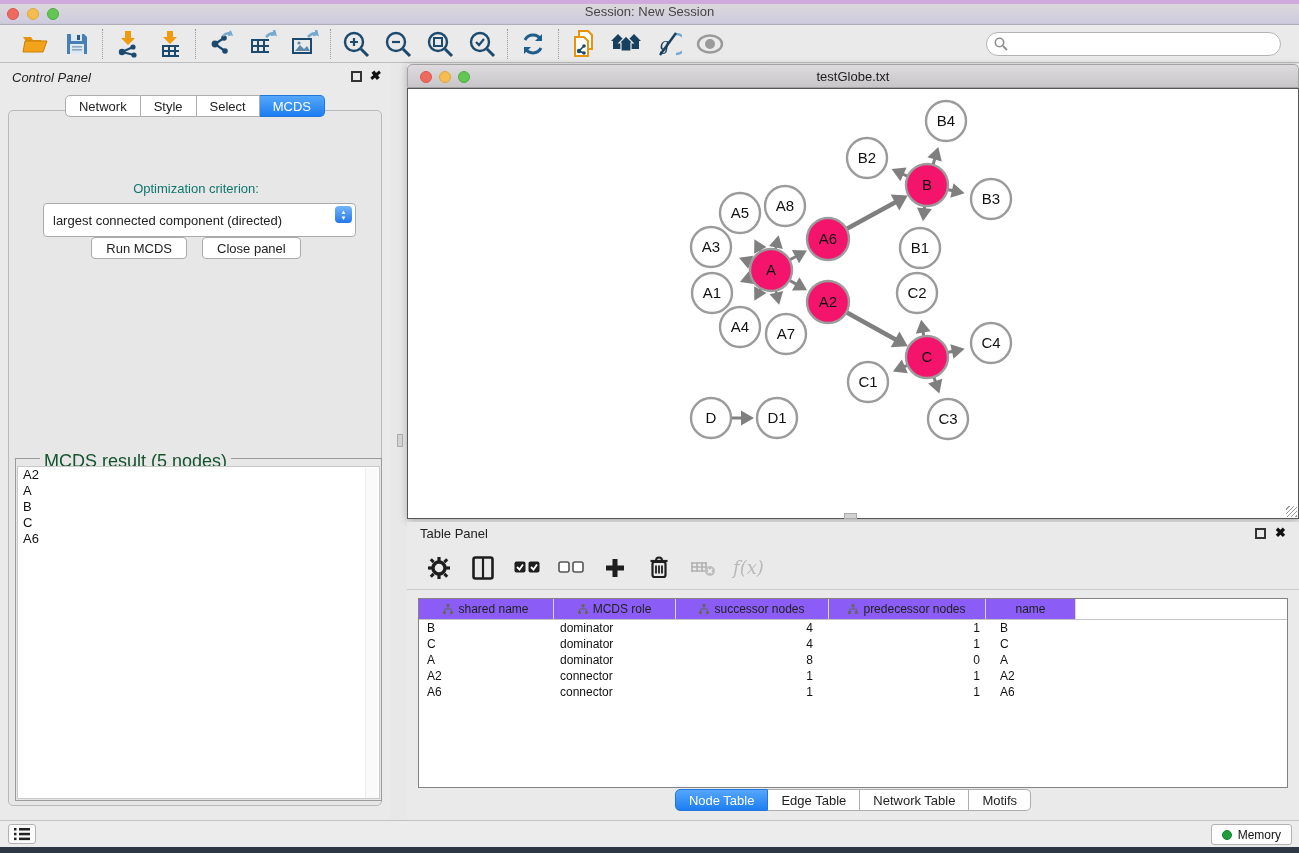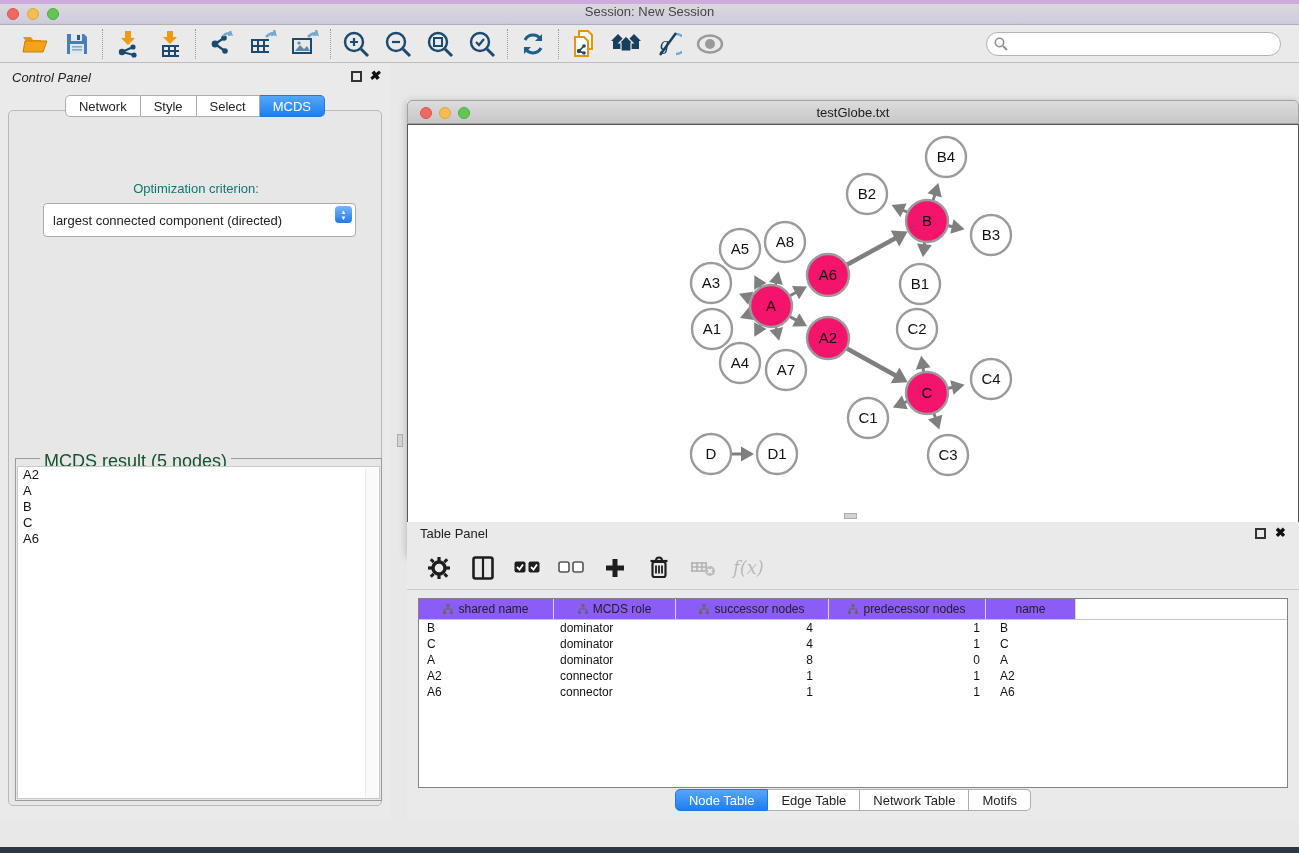--- a/index.html
+++ b/index.html
@@ -60,21 +60,21 @@
 
   #result-group { position:absolute; left:6px; top:347px; width:367px; height:343px; border:1px solid #9b9b9b; }
   #result-legend { position:absolute; left:24px; top:-8px; background:#e7e7e7; padding:0 4px; font-size:18px; color:#14532d; }
   #result-list { position:absolute; left:1px; top:7px; width:363px; height:333px; background:#fff;
     border:1px solid #c8c8c8; overflow:hidden; }
   #result-scroll { position:absolute; right:1px; top:1px; width:13px; height:331px; background:#fafafa; border-left:1px solid #ededed; }
   .result-item { font-size:13px; line-height:16px; padding-left:5px; color:#111; }
 
   
   #net-window { position:absolute; left:407px; top:64px; width:892px; height:455px;
-    box-shadow:0 2px 8px rgba(0,0,0,.25);margin-top:36px; }
+    box-shadow:0 2px 8px rgba(0,0,0,.25); }
   #net-titlebar { position:absolute; left:0; top:0; width:100%; height:24px;
     background:linear-gradient(#dedbde,#c9c6c9); border:1px solid #a2a2a2; border-radius:5px 5px 0 0;
     display:flex; align-items:center; justify-content:center; }
   #net-titlebar .title { font-size:13px; color:#1c1c1c; }
   #net-lights { position:absolute; left:12px; top:6px; display:flex; gap:7px; }
   #net-canvas { position:absolute; left:0; top:24px; width:892px; height:431px; background:#fff; border:1px solid #565656; }
   #graph-svg { position:absolute; left:0; top:0; }
   #net-grip { position:absolute; right:1px; bottom:1px; width:11px; height:11px;
     background:repeating-linear-gradient(135deg,#fff 0 2px,#9a9a9a 2px 3px); }
 
@@ -288,20 +288,24 @@
     </div>
 
     <div id="cp-content">
       <div id="opt-label">Optimization criterion:</div>
       <div id="opt-select">
         <span>largest connected component (directed)</span>
         <span id="opt-stepper">
             <span>▲</span>
             <span>▼</span>
           </span>
+      </div>
+      <div id="cp-buttons">
+        <div class="mac-btn">Run MCDS</div>
+        <div class="mac-btn">Close panel</div>
       </div>
 
       <div id="result-group">
         <span id="result-legend">MCDS result (5 nodes)</span>
         <div id="result-list">
           <div id="result-items">
               <div class="result-item">A2</div>
               <div class="result-item">A</div>
               <div class="result-item">B</div>
               <div class="result-item">C</div>
@@ -570,15 +574,33 @@
     </div>
 
     <div id="nt-tabs">
       <div class="seg-tab selected">Node Table</div>
       <div class="seg-tab">Edge Table</div>
       <div class="seg-tab">Network Table</div>
       <div class="seg-tab">Motifs</div>
     </div>
   </div>
 
+  <div id="status-bar">
+    <div id="status-left-btn">
+      <svg width="16" height="14" viewBox="0 0 16 14">
+          <g fill="#222">
+            <rect x="0" y="1" width="2.5" height="2.5"></rect>
+            <rect x="5" y="1" width="11" height="2.5"></rect>
+            <rect x="0" y="5.8" width="2.5" height="2.5"></rect>
+            <rect x="5" y="5.8" width="11" height="2.5"></rect>
+            <rect x="0" y="10.6" width="2.5" height="2.5"></rect>
+            <rect x="5" y="10.6" width="11" height="2.5"></rect>
+          </g>
+        </svg>
+    </div>
+    <div id="memory-btn">
+      <span id="memory-dot"></span>
+      <span>Memory</span>
+    </div>
+  </div>
   <div id="bottom-strip"></div>
 
 </div>
 
 </body></html>

